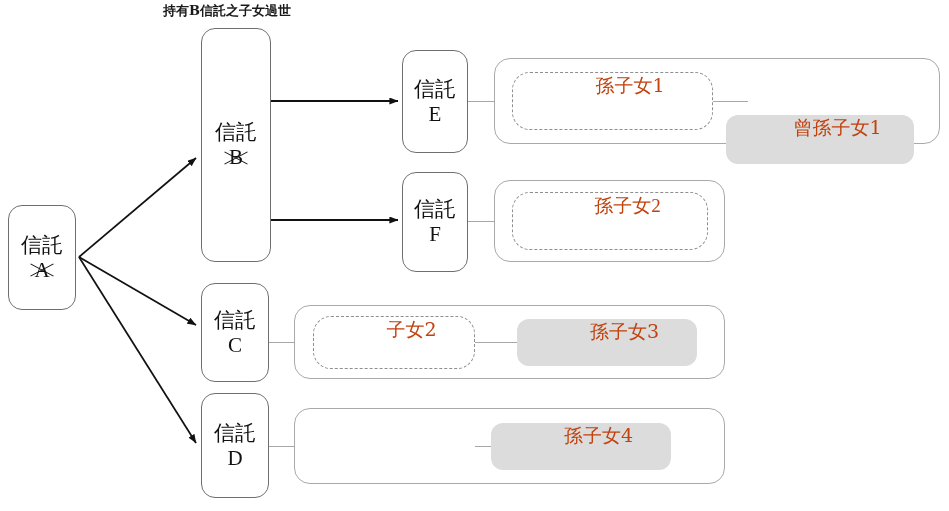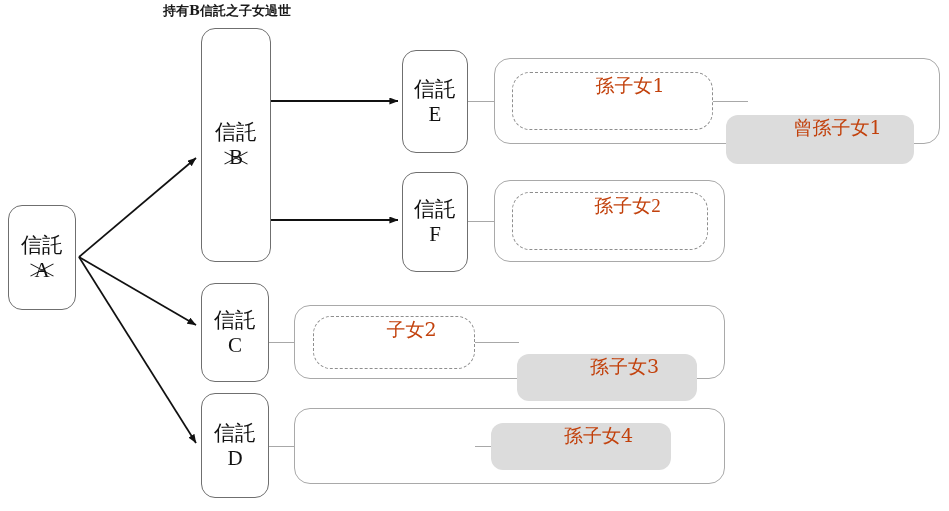--- a/index.html
+++ b/index.html
@@ -190,21 +190,21 @@
   <div class="panel" style="left:494px; top:180px; width:231px; height:82px;"></div>
   <div class="chip dashed" style="left:512px; top:192px; width:196px; height:58px;font-family:Liberation Serif, serif;">
     <span>孫子女2</span>
   </div>
 
   <div class="panel" style="left:294px; top:305px; width:431px; height:74px;"></div>
   <div class="chip dashed" style="left:313px; top:316px; width:162px; height:53px;">
     <span>子女2</span>
   </div>
   <div class="hline" style="left:475px; top:342px; width:44px;"></div>
-  <div class="chip filled" style="left:517px; top:319px; width:180px; height:47px;margin-top:35px;">
+  <div class="chip filled" style="left:517px; top:319px; width:180px; height:47px;">
     <span>孫子女3</span>
   </div>
 
   <div class="panel" style="left:294px; top:408px; width:431px; height:76px;"></div>
   <div class="hline" style="left:475px; top:446px; width:44px;"></div>
   <div class="chip filled" style="left:491px; top:423px; width:180px; height:47px;">
     <span>孫子女4</span>
   </div>
 
 </div>

